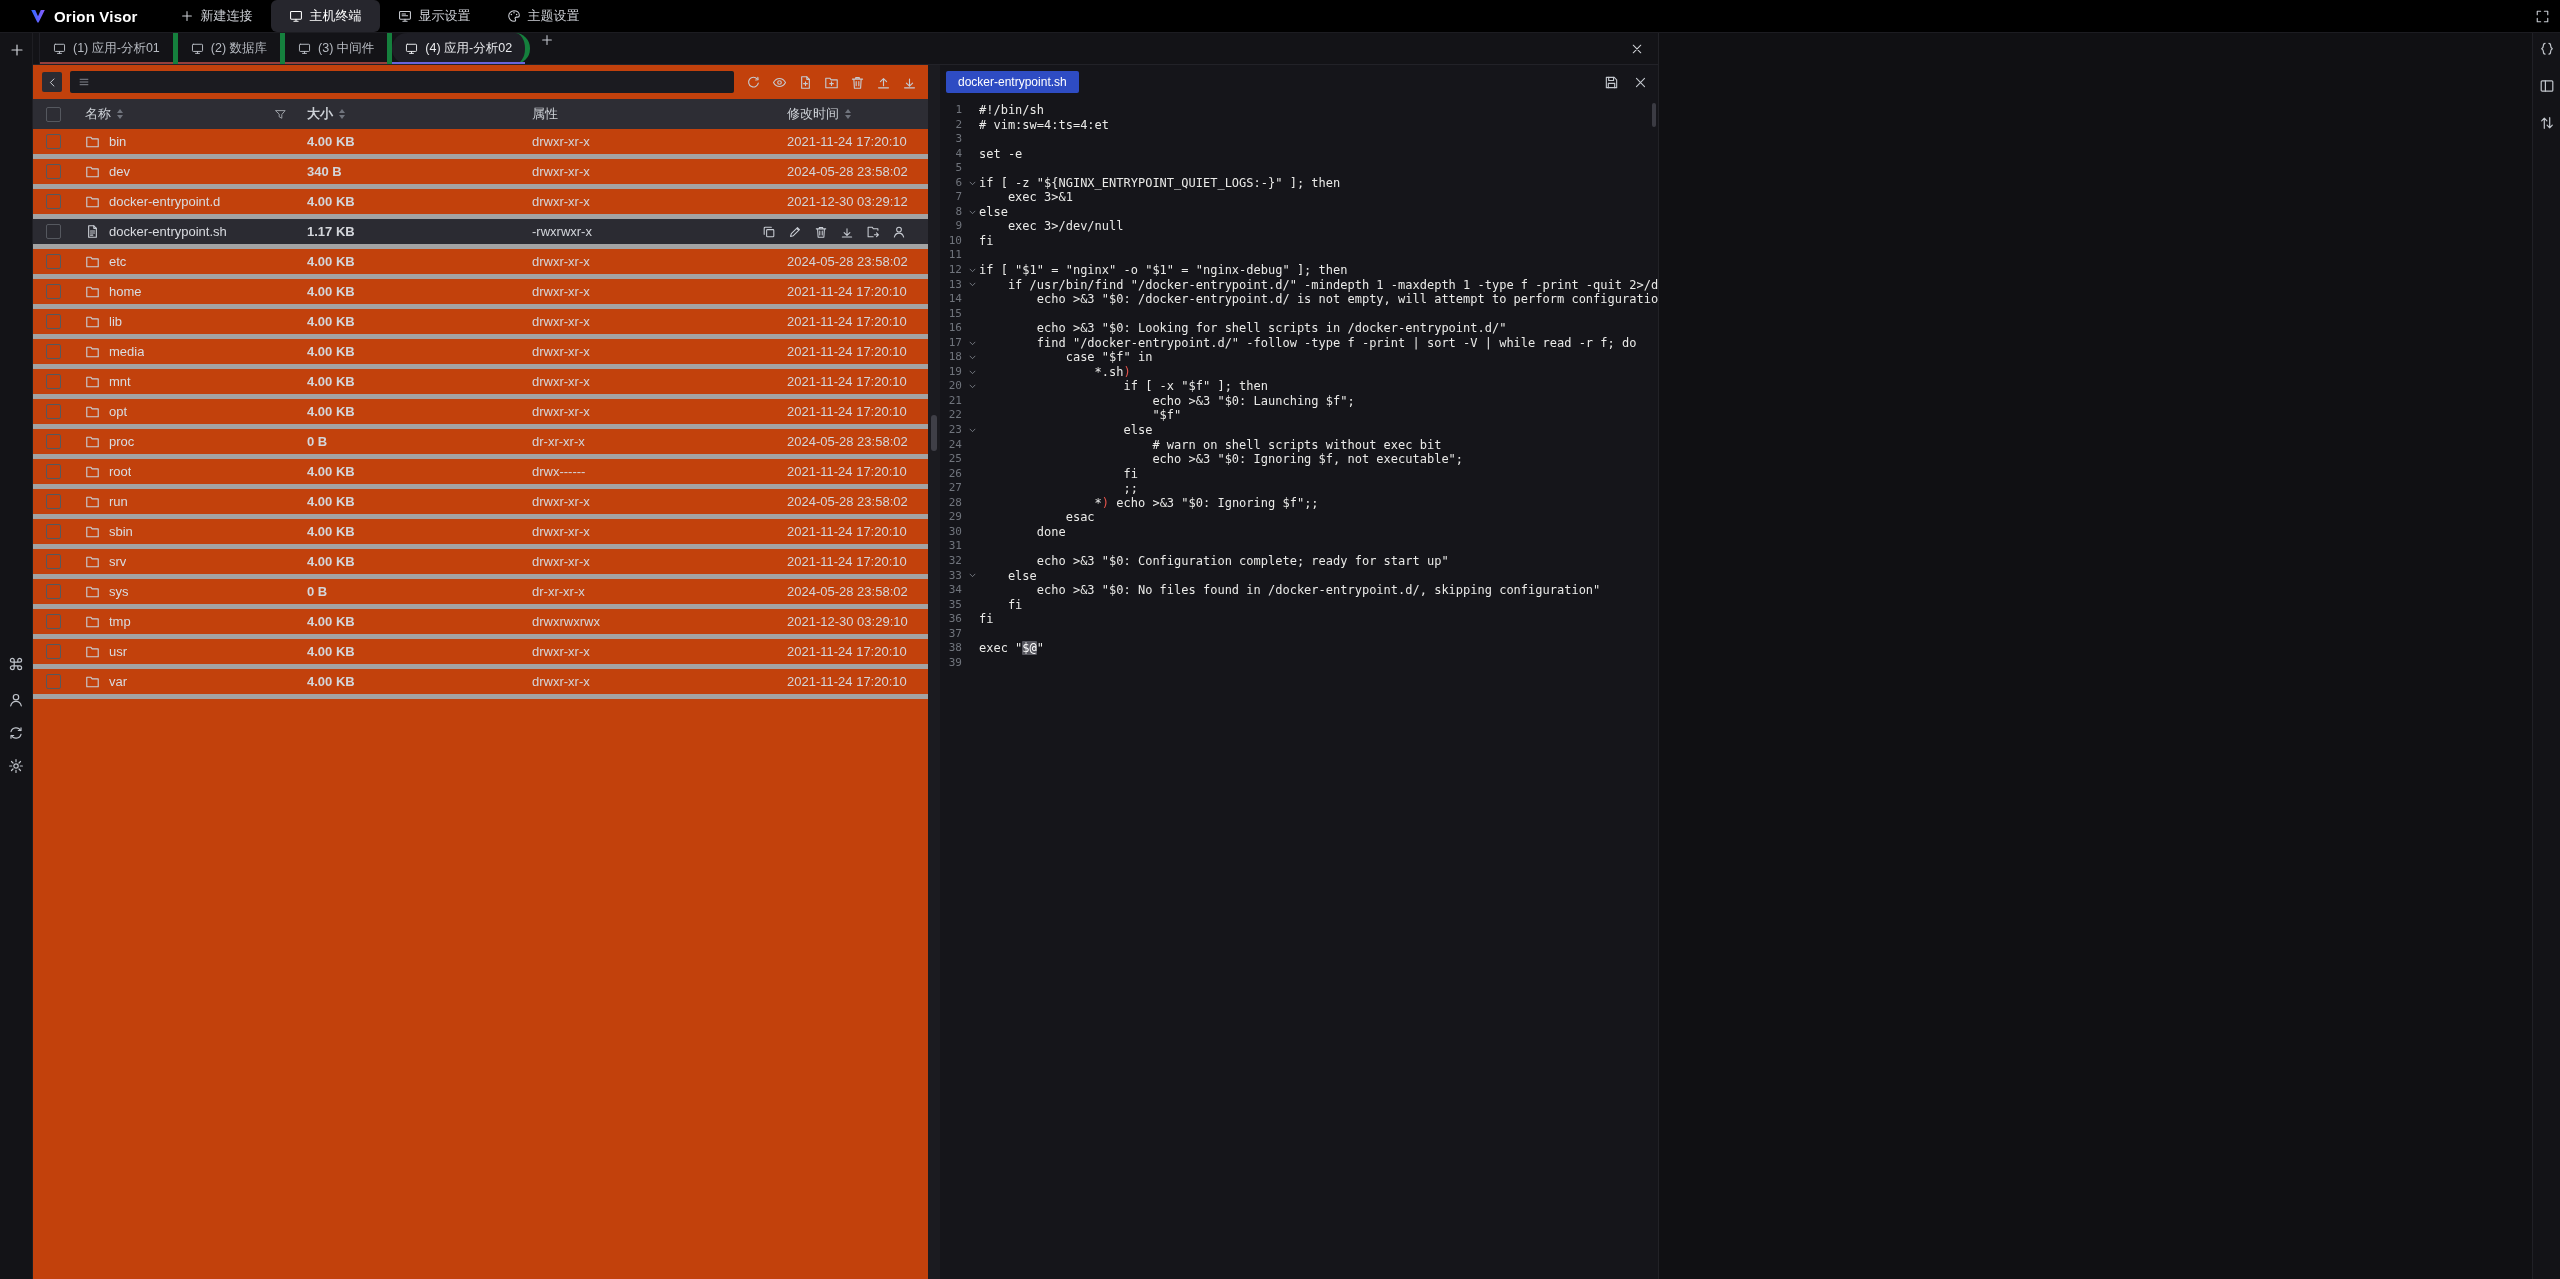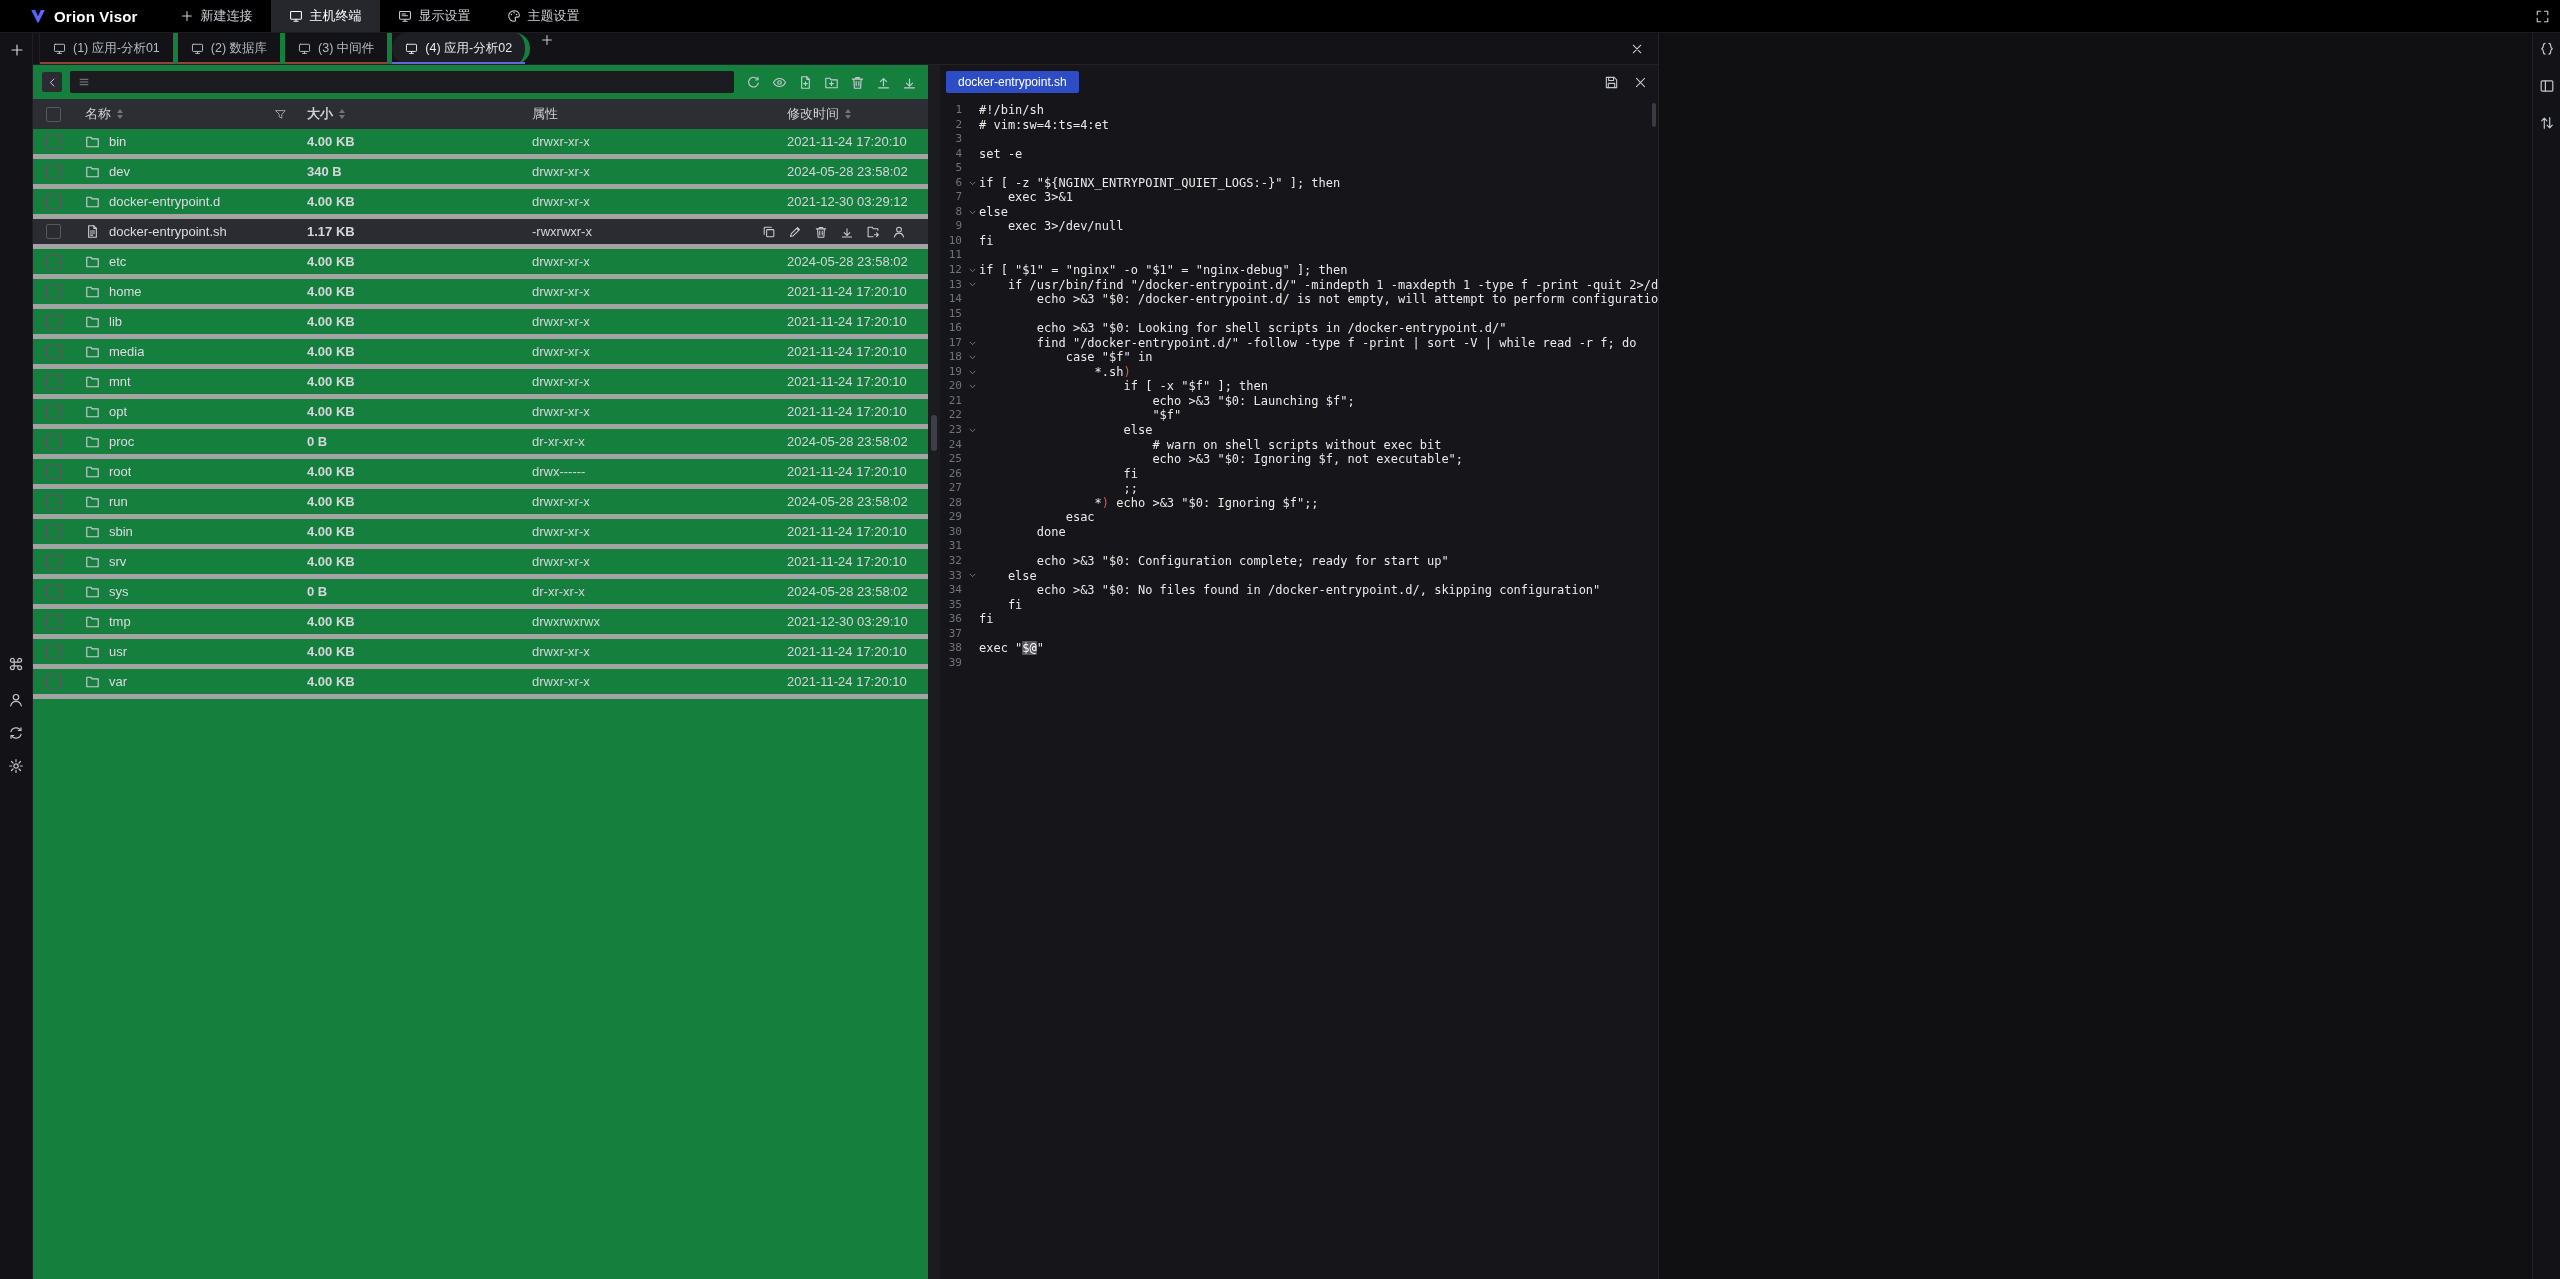--- a/index.html
+++ b/index.html
@@ -11,21 +11,21 @@
   .i14{width:14px;height:14px}.i16{width:16px;height:16px}
 
   
   .navbar{position:absolute;left:0;top:0;width:2560px;height:33px;background:#000000;
           border-bottom:1px solid #1c1c21;box-sizing:border-box;display:flex;align-items:center;}
   .logo{display:flex;align-items:center;gap:8px;margin-left:30px;margin-right:24px;cursor:pointer;}
   .logo-text{font-size:15px;font-weight:bold;color:#ffffff;letter-spacing:.2px;white-space:nowrap;}
   .nav-menu{display:flex;height:100%;}
   .nav-item{height:100%;display:flex;align-items:center;gap:7px;padding:0 18px;font-size:13px;
             color:#cdd0d6;cursor:pointer;white-space:nowrap;}
-  .nav-item.active{background:#26262d;color:#ffffff;}
+  .nav-item.active{background:#26262d;color:#ffffff;border-radius:6px;}
   .nav-right{margin-left:auto;margin-right:10px;display:flex;align-items:center;gap:10px;color:#c6cad1;}
 
   
   .left-rail{position:absolute;left:0;top:33px;width:33px;height:1246px;background:#131317;
              border-right:1px solid #1e1e23;box-sizing:border-box;}
   .rail-top{position:absolute;left:9px;top:9px;color:#cfd2d8;cursor:pointer;}
   .rail-b{position:absolute;left:8px;color:#bfc3ca;cursor:pointer;}
 
   
   .tabbar{position:absolute;left:33px;top:33px;width:1625px;height:32px;background:#131317;
@@ -33,21 +33,21 @@
   .term-tab{position:relative;display:flex;align-items:center;gap:7px;padding:0 13px;font-size:12.5px;
             color:#b7bbc2;border-right:5px solid #15803d;cursor:pointer;white-space:nowrap;}
   .term-tab:first-child{border-left:1px solid #1f1f25;}
   .term-tab .uline{position:absolute;left:0;right:0;bottom:0;height:2px;background:#94403d;}
   .term-tab.active{background:#1e1e25;color:#e8e9ec;border-radius:15px;}
   .term-tab.active .uline{background:#6965db;}
   .tab-add{width:34px;display:flex;align-items:center;justify-content:center;color:#c6cad1;cursor:pointer;}
   .tab-close{margin-left:auto;align-self:center;margin-right:14px;color:#cfd2d6;cursor:pointer;}
 
   
-  .sftp{position:absolute;left:33px;top:65px;width:895px;height:1214px;background:#15803d;box-sizing:border-box;}
+  .sftp{position:absolute;left:33px;top:65px;width:895px;height:1214px;background:#c2410c;box-sizing:border-box;}
   .sftp-toolbar{height:34px;display:flex;align-items:center;padding:0 9px;gap:8px;box-sizing:border-box;}
   .back-btn{width:20px;height:20px;background:#2b2b32;border:none;border-radius:2px;display:flex;
             align-items:center;justify-content:center;color:#cdd0d6;cursor:pointer;padding:0;}
   .addr{flex:1;height:22px;background:#1b1b20;border-radius:2px;display:flex;align-items:center;
         padding:0 8px;gap:7px;color:#8e929a;}
   .addr input{flex:1;background:transparent;border:none;outline:none;color:#d6d9de;font-size:12px;
               font-family:"Liberation Sans",sans-serif;}
   .sftp-actions{display:flex;gap:11px;align-items:center;color:#c6cad1;margin:0 2px 0 4px;}
   .sftp-actions .icon{cursor:pointer;}
 

